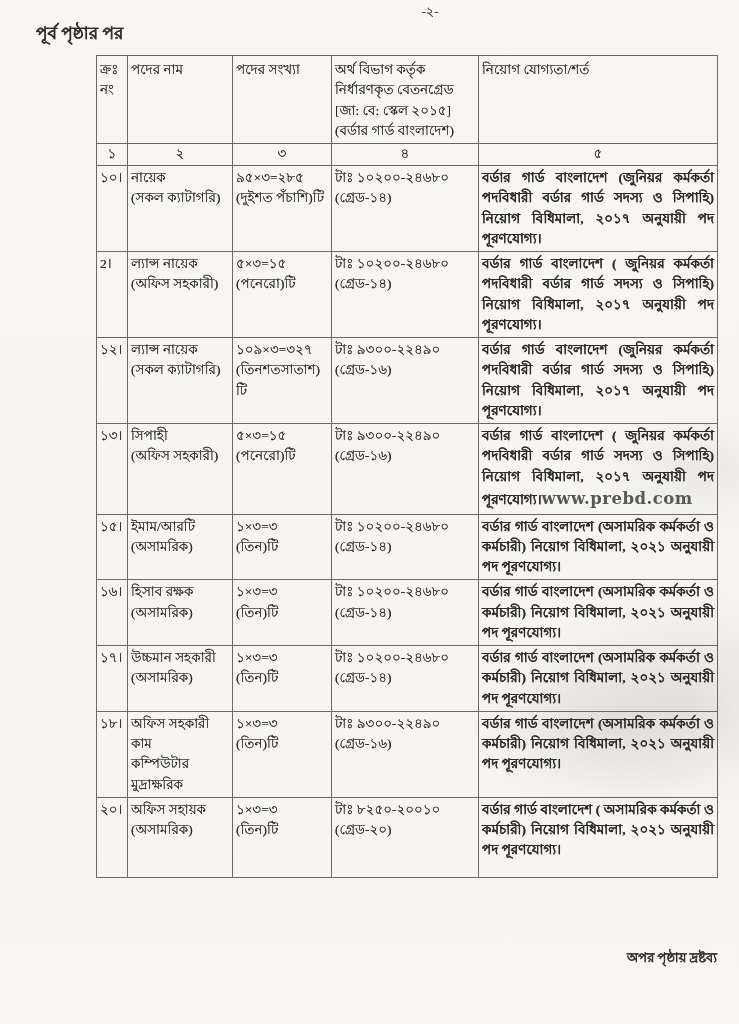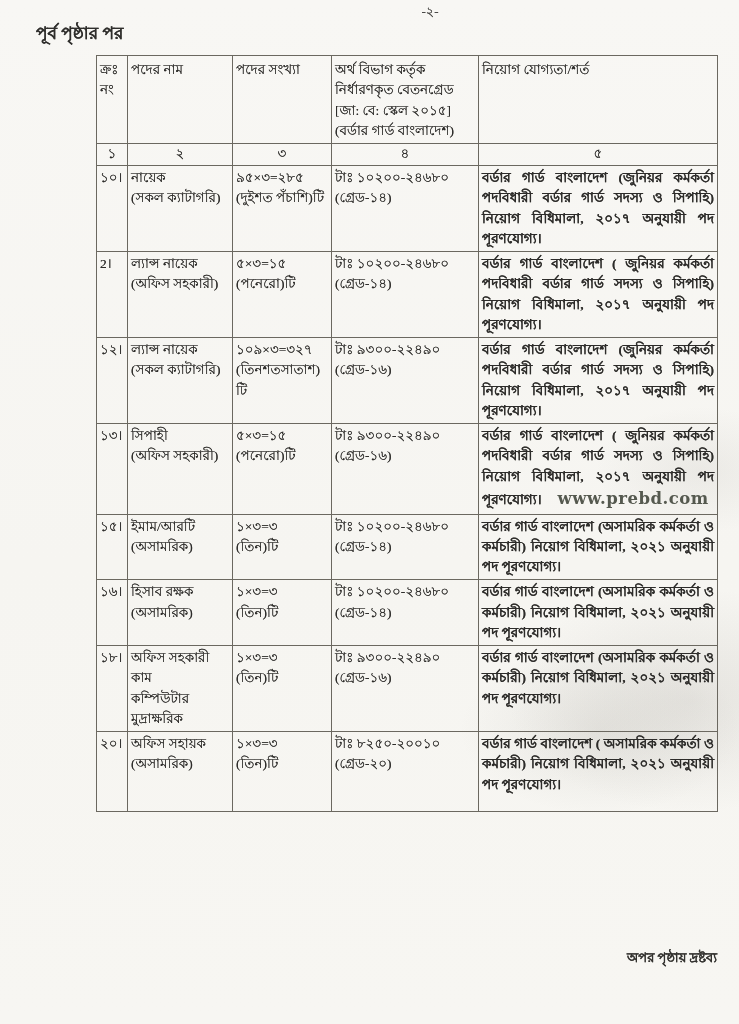--- a/index.html
+++ b/index.html
@@ -47,21 +47,21 @@
     text-align:justify;
     padding:2px 6px 2px 7px;
     white-space:normal;
     font-weight:bold;
   }
   tr.hdr td{ text-align:left; font-size:13.5px; padding-top:4px; }
   tr.colnum td{ text-align:center; padding:0 0 1px 0; line-height:20px; }
   .wm{
     font-family:"DejaVu Serif",serif;
     font-size:16.5px;color:#55594f;letter-spacing:0.5px;
-    text-shadow:none;white-space:nowrap;margin-left:16px;
+    text-shadow:none;white-space:nowrap;
   }
 </style>
 </head>
 <body>
 
 <div class="page">
 
   <div class="page-number txt">-২-</div>
   <div class="continuation-note txt">পূর্ব পৃষ্ঠার পর</div>
 
@@ -155,20 +155,30 @@
       <td class="c txt">১৬।</td>
       <td class="c txt">হিসাব রক্ষক
 (অসামরিক)</td>
       <td class="c txt">১×৩=৩
 (তিন)টি</td>
       <td class="c txt">টাঃ ১০২০০-২৪৬৮০
 (গ্রেড-১৪)</td>
       <td class="qual txt">বর্ডার গার্ড বাংলাদেশ (অসামরিক কর্মকর্তা ও কর্মচারী) নিয়োগ বিধিমালা, ২০২১ অনুযায়ী পদ পূরণযোগ্য।</td>
     </tr>
 
+    <tr style="height:62px">
+      <td class="c txt">১৭।</td>
+      <td class="c txt">উচ্চমান সহকারী
+(অসামরিক)</td>
+      <td class="c txt">১×৩=৩
+(তিন)টি</td>
+      <td class="c txt">টাঃ ১০২০০-২৪৬৮০
+(গ্রেড-১৪)</td>
+      <td class="qual txt">বর্ডার গার্ড বাংলাদেশ (অসামরিক কর্মকর্তা ও কর্মচারী) নিয়োগ বিধিমালা, ২০২১ অনুযায়ী পদ পূরণযোগ্য।</td>
+    </tr>
 
     <tr style="height:62px">
       <td class="c txt">১৮।</td>
       <td class="c txt">অফিস সহকারী কাম
 কম্পিউটার মুদ্রাক্ষরিক</td>
       <td class="c txt">১×৩=৩
 (তিন)টি</td>
       <td class="c txt">টাঃ ৯৩০০-২২৪৯০
 (গ্রেড-১৬)</td>
       <td class="qual txt">বর্ডার গার্ড বাংলাদেশ (অসামরিক কর্মকর্তা ও কর্মচারী) নিয়োগ বিধিমালা, ২০২১ অনুযায়ী পদ পূরণযোগ্য।</td>

